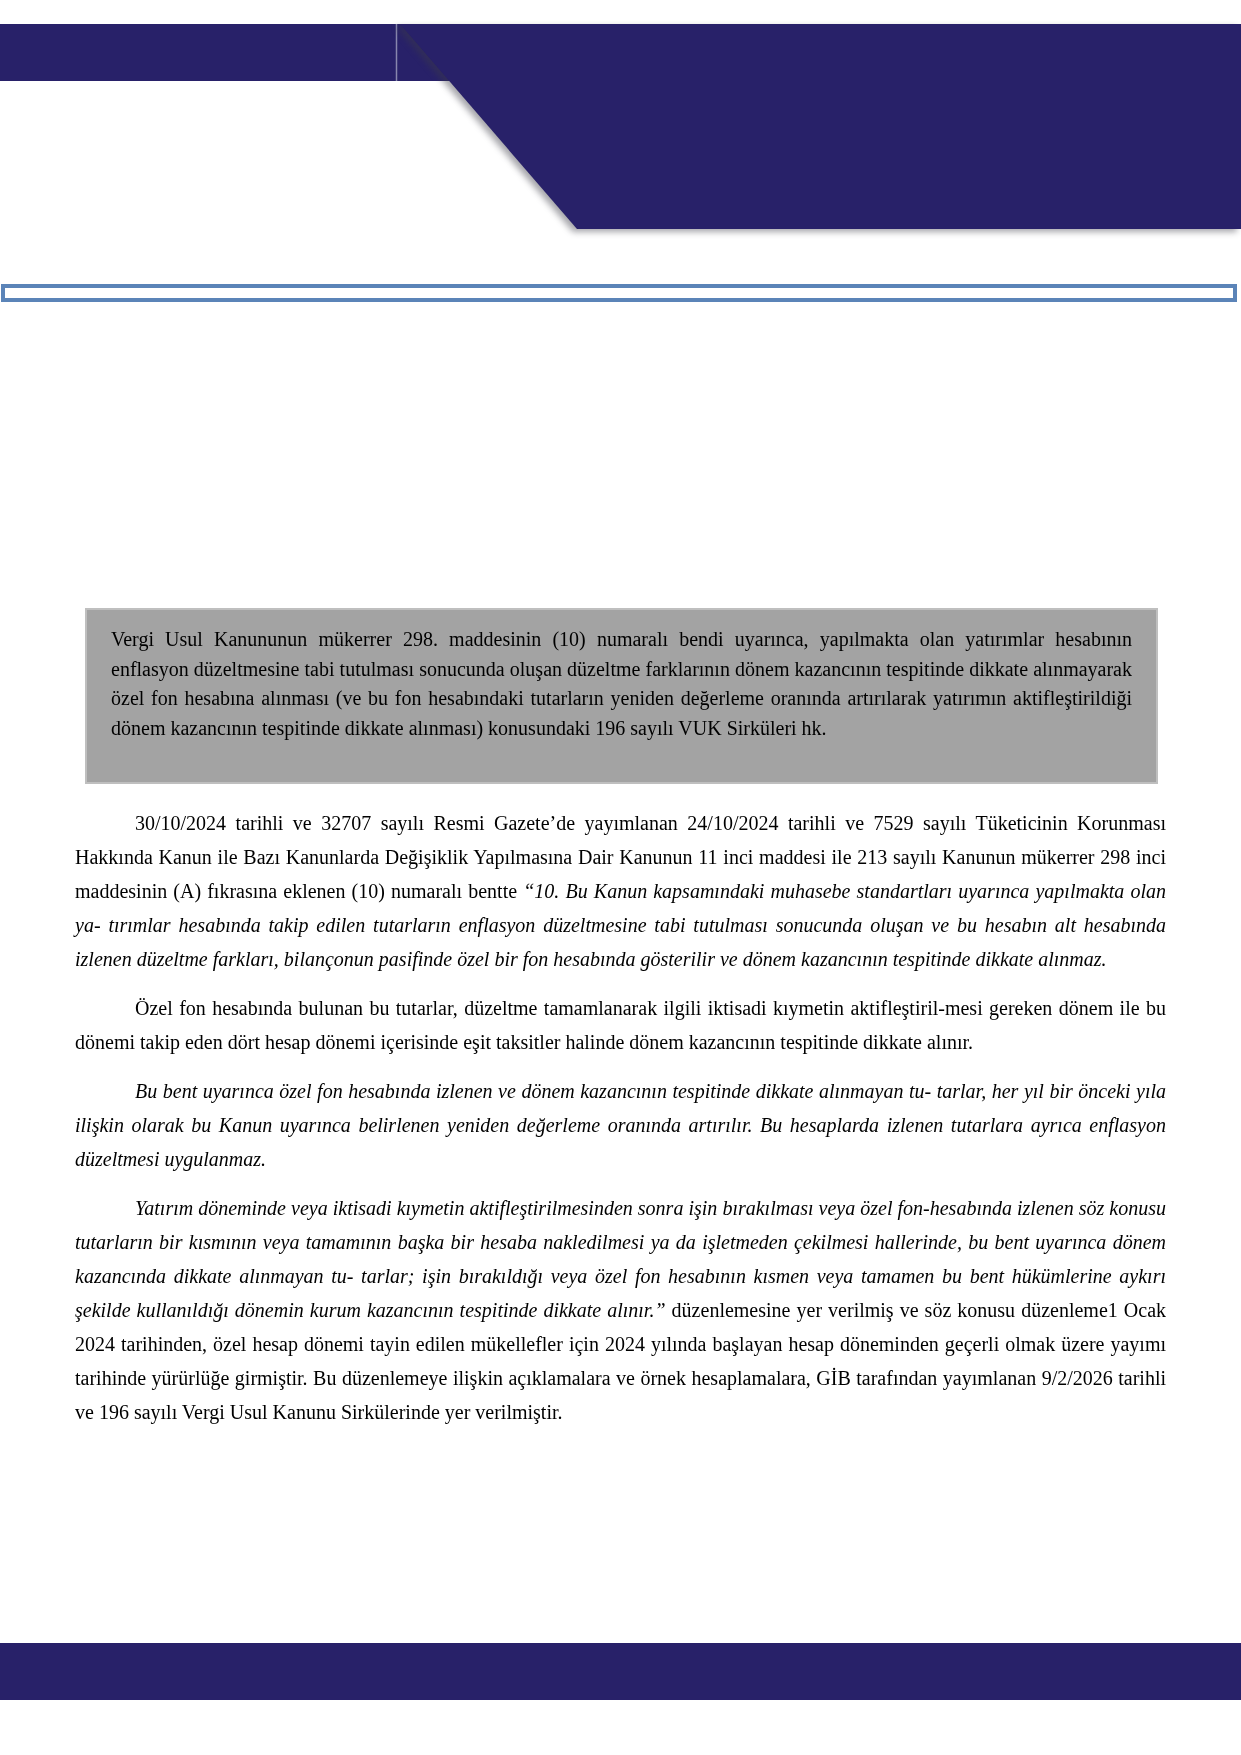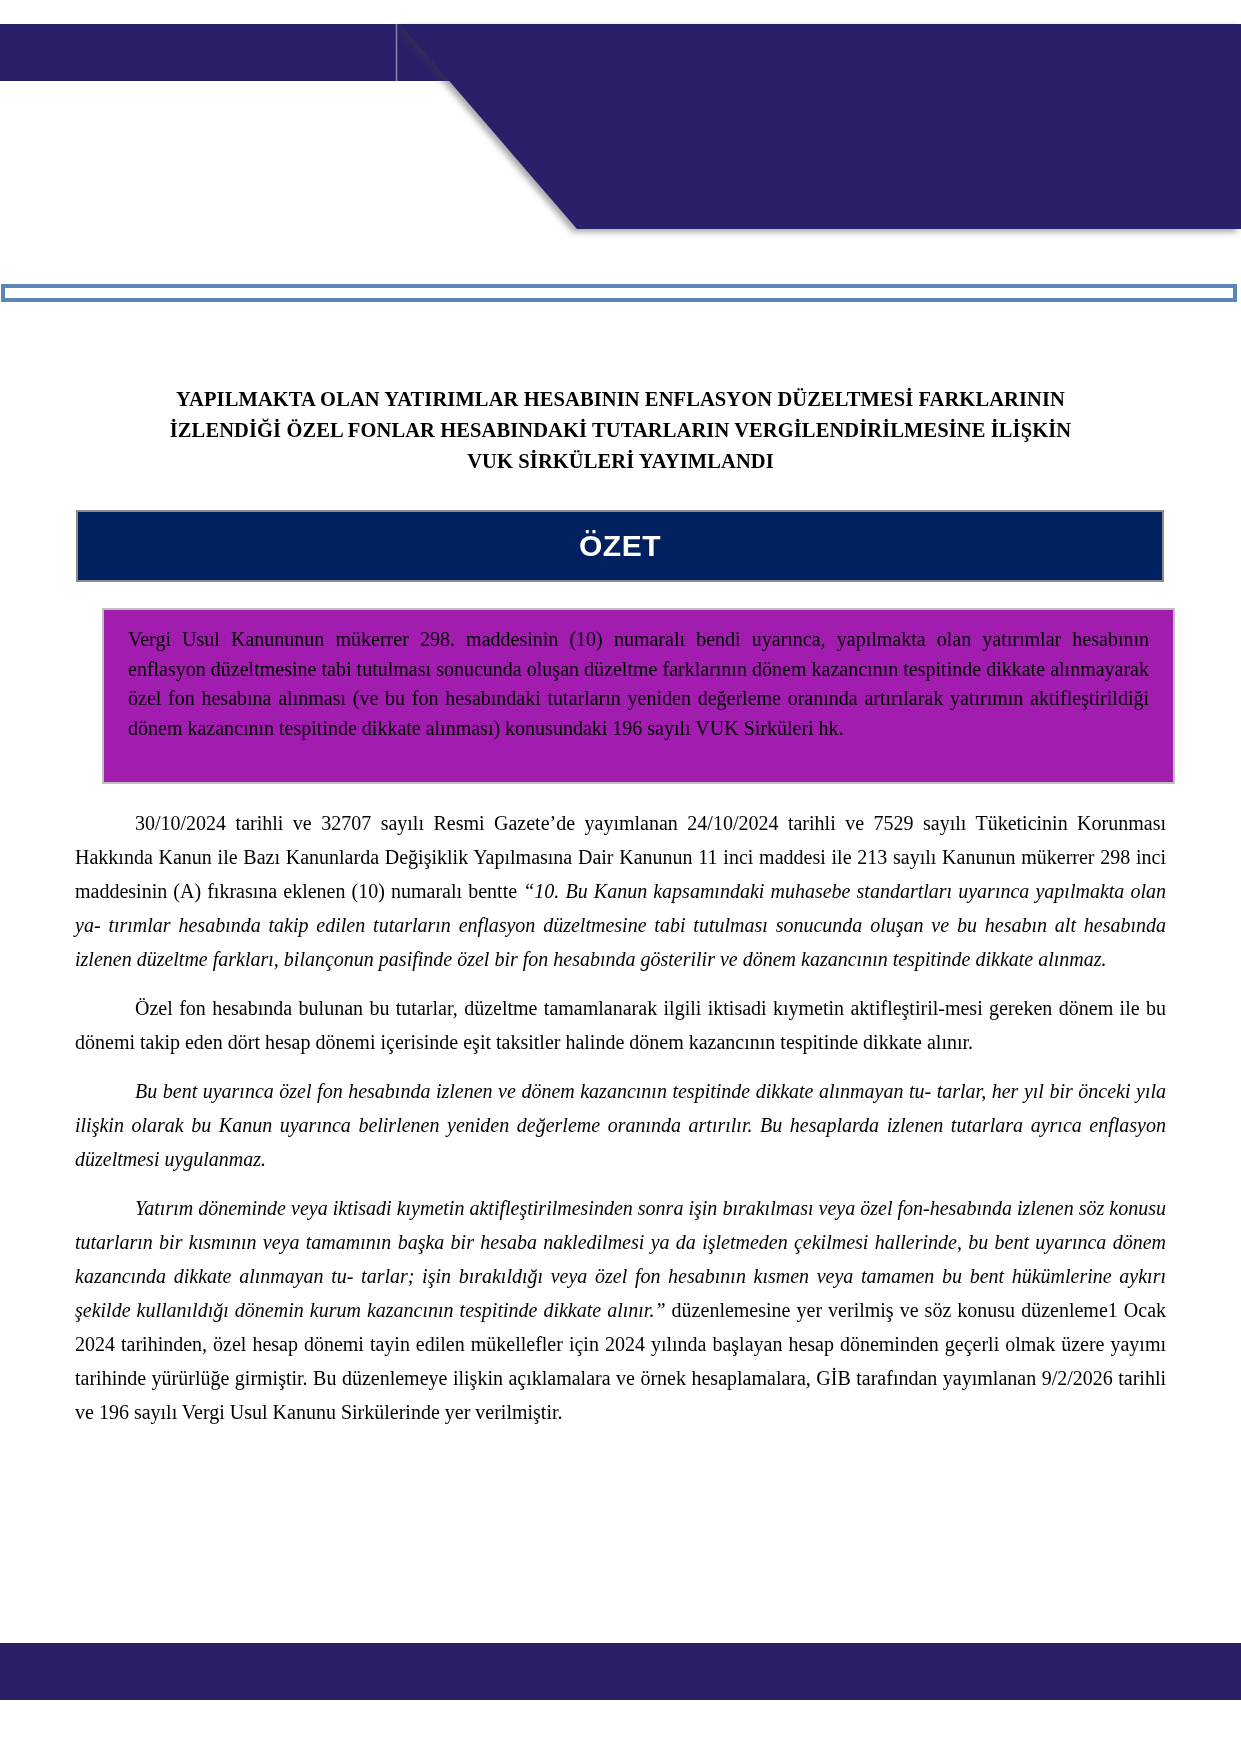--- a/index.html
+++ b/index.html
@@ -33,23 +33,23 @@
     border:2px solid var(--banner-border, #8C8C8C);
     display:flex; align-items:center; justify-content:center;
   }
   .ozet-label {
     color:#fff; font-family:"Liberation Sans", sans-serif;
     font-weight:bold; font-size:30px; letter-spacing:0.5px;
   }
 
   
   .summary-box {
-    position:absolute; top:608px; left:102px; width:1073px; min-height:176px;
+    position:absolute; top:608px; left:85px; width:1073px; min-height:176px;
     box-sizing:border-box; border:2px solid var(--box-border, #BFBFBF);
-    padding:15px 24px 16px 24px; background:#a21caf;
+    padding:15px 24px 16px 24px; background:#a3a3a3;
   }
   .summary-box p { margin:0; font-size:20px; line-height:29.5px; text-align:justify; }
 
   
   .body-text { position:absolute; top:806px; left:75px; width:1091px; }
   .body-para {
     margin:0 0 15px 0; font-size:20px; line-height:34px;
     text-align:justify; text-indent:60px;
   }
   .seg { font-style:normal; }
@@ -67,29 +67,21 @@
 <div class="page">
 
   <svg class="header-art" width="1241" height="245" viewBox="0 0 1241 245" aria-hidden="true">
     <rect x="0" y="24" width="1241" height="57" fill="#282169"></rect>
     <line x1="396.5" y1="24" x2="396.5" y2="81" stroke="rgba(215,218,232,0.55)" stroke-width="1.5"></line>
     <polygon class="header-diagonal" points="400,24 1241,24 1241,229 577,229" fill="#282169"></polygon>
   </svg>
 
   <div class="divider"></div>
 
-  <h1 class="title">
-      <div>YAPILMAKTA OLAN YATIRIMLAR HESABININ ENFLASYON DÜZELTMESİ FARKLARININ</div>
-      <div>İZLENDİĞİ ÖZEL FONLAR HESABINDAKİ TUTARLARIN VERGİLENDİRİLMESİNE İLİŞKİN</div>
-      <div>VUK SİRKÜLERİ YAYIMLANDI</div>
-    </h1>
 
-  <div class="ozet-banner">
-    <span class="ozet-label">ÖZET</span>
-  </div>
 
   <div class="summary-box">
     <p>Vergi Usul Kanununun mükerrer 298. maddesinin (10) numaralı bendi uyarınca, yapılmakta olan yatırımlar hesabının enflasyon düzeltmesine tabi tutulması sonucunda oluşan düzeltme farklarının dönem kazancının tespitinde dikkate alınmayarak özel fon hesabına alınması (ve bu fon hesabındaki tutarların yeniden değerleme oranında artırılarak yatırımın aktifleştirildiği dönem kazancının tespitinde dikkate alınması) konusundaki 196 sayılı VUK Sirküleri hk.</p>
   </div>
 
   <div class="body-text">
       <p class="body-para"><span class="seg">30/10/2024 tarihli ve 32707 sayılı Resmi Gazete’de yayımlanan 24/10/2024 tarihli ve 7529 sayılı Tüketicinin Korunması Hakkında Kanun ile Bazı Kanunlarda Değişiklik Yapılmasına Dair Kanunun 11 inci maddesi ile 213 sayılı Kanunun mükerrer 298 inci maddesinin (A) fıkrasına eklenen (10) numaralı bentte </span><span class="seg italic">“10. Bu Kanun kapsamındaki muhasebe standartları uyarınca yapılmakta olan ya- tırımlar hesabında takip edilen tutarların enflasyon düzeltmesine tabi tutulması sonucunda oluşan ve bu hesabın alt hesabında izlenen düzeltme farkları, bilançonun pasifinde özel bir fon hesabında gösterilir ve dönem kazancının tespitinde dikkate alınmaz.</span></p>
       <p class="body-para"><span class="seg">Özel fon hesabında bulunan bu tutarlar, düzeltme tamamlanarak ilgili iktisadi kıymetin aktifleştiril-mesi gereken dönem ile bu dönemi takip eden dört hesap dönemi içerisinde eşit taksitler halinde dönem kazancının tespitinde dikkate alınır.</span></p>
       <p class="body-para"><span class="seg italic">Bu bent uyarınca özel fon hesabında izlenen ve dönem kazancının tespitinde dikkate alınmayan tu- tarlar, her yıl bir önceki yıla ilişkin olarak bu Kanun uyarınca belirlenen yeniden değerleme oranında artırılır. Bu hesaplarda izlenen tutarlara ayrıca enflasyon düzeltmesi uygulanmaz.</span></p>
       <p class="body-para"><span class="seg italic">Yatırım döneminde veya iktisadi kıymetin aktifleştirilmesinden sonra işin bırakılması veya özel fon-hesabında izlenen söz konusu tutarların bir kısmının veya tamamının başka bir hesaba nakledilmesi ya da işletmeden çekilmesi hallerinde, bu bent uyarınca dönem kazancında dikkate alınmayan tu- tarlar; işin bırakıldığı veya özel fon hesabının kısmen veya tamamen bu bent hükümlerine aykırı şekilde kullanıldığı dönemin kurum kazancının tespitinde dikkate alınır.”</span><span class="seg"> düzenlemesine yer verilmiş ve söz konusu düzenleme1 Ocak 2024 tarihinden, özel hesap dönemi tayin edilen mükellefler için 2024 yılında başlayan hesap döneminden geçerli olmak üzere yayımı tarihinde yürürlüğe girmiştir. Bu düzenlemeye ilişkin açıklamalara ve örnek hesaplamalara, GİB tarafından yayımlanan 9/2/2026 tarihli ve 196 sayılı Vergi Usul Kanunu Sirkülerinde yer verilmiştir.</span></p>

